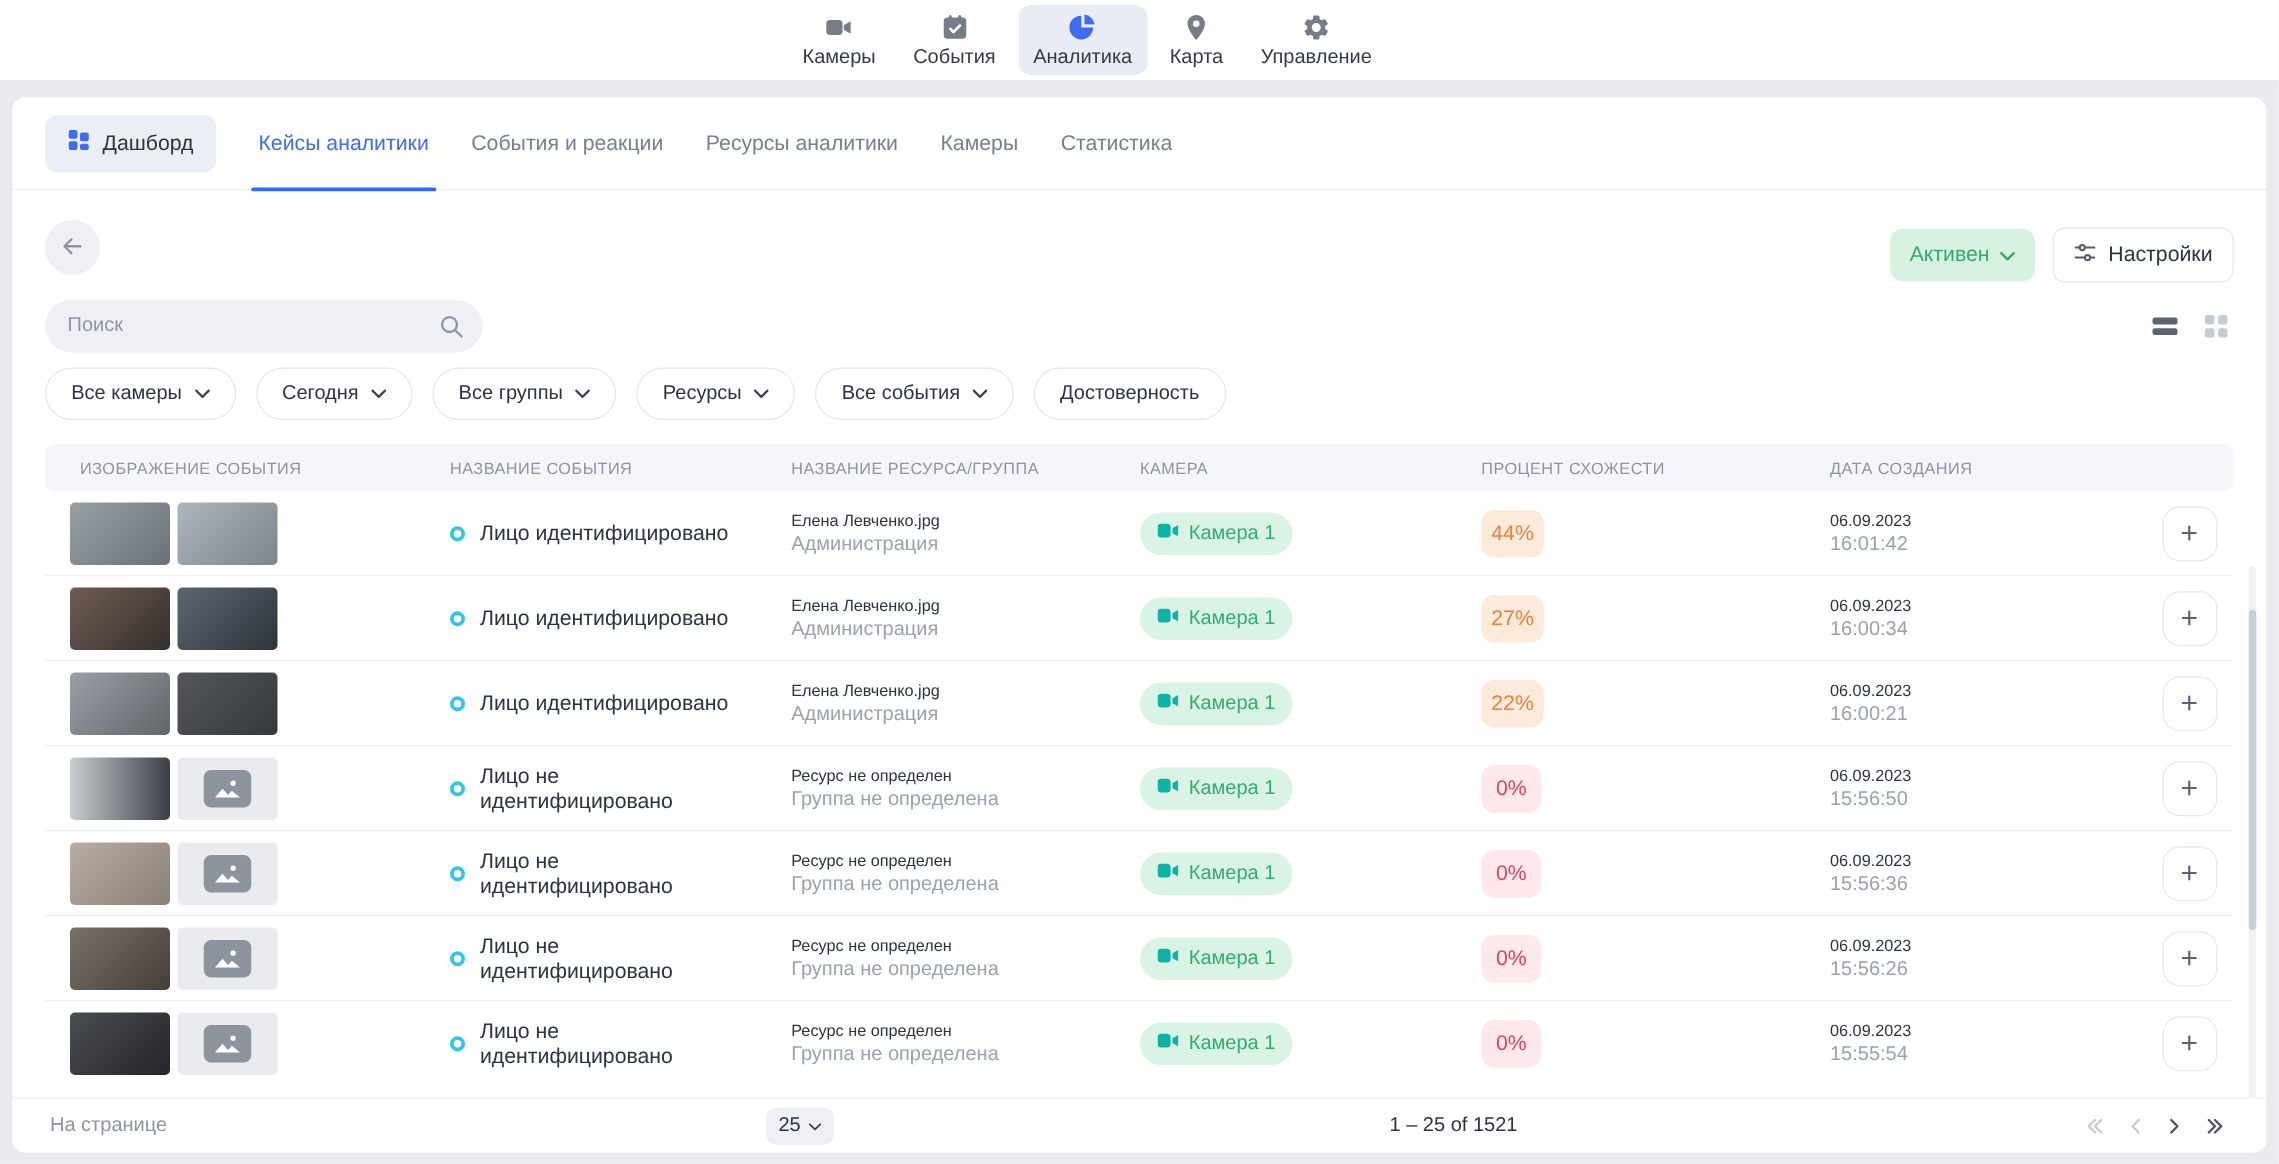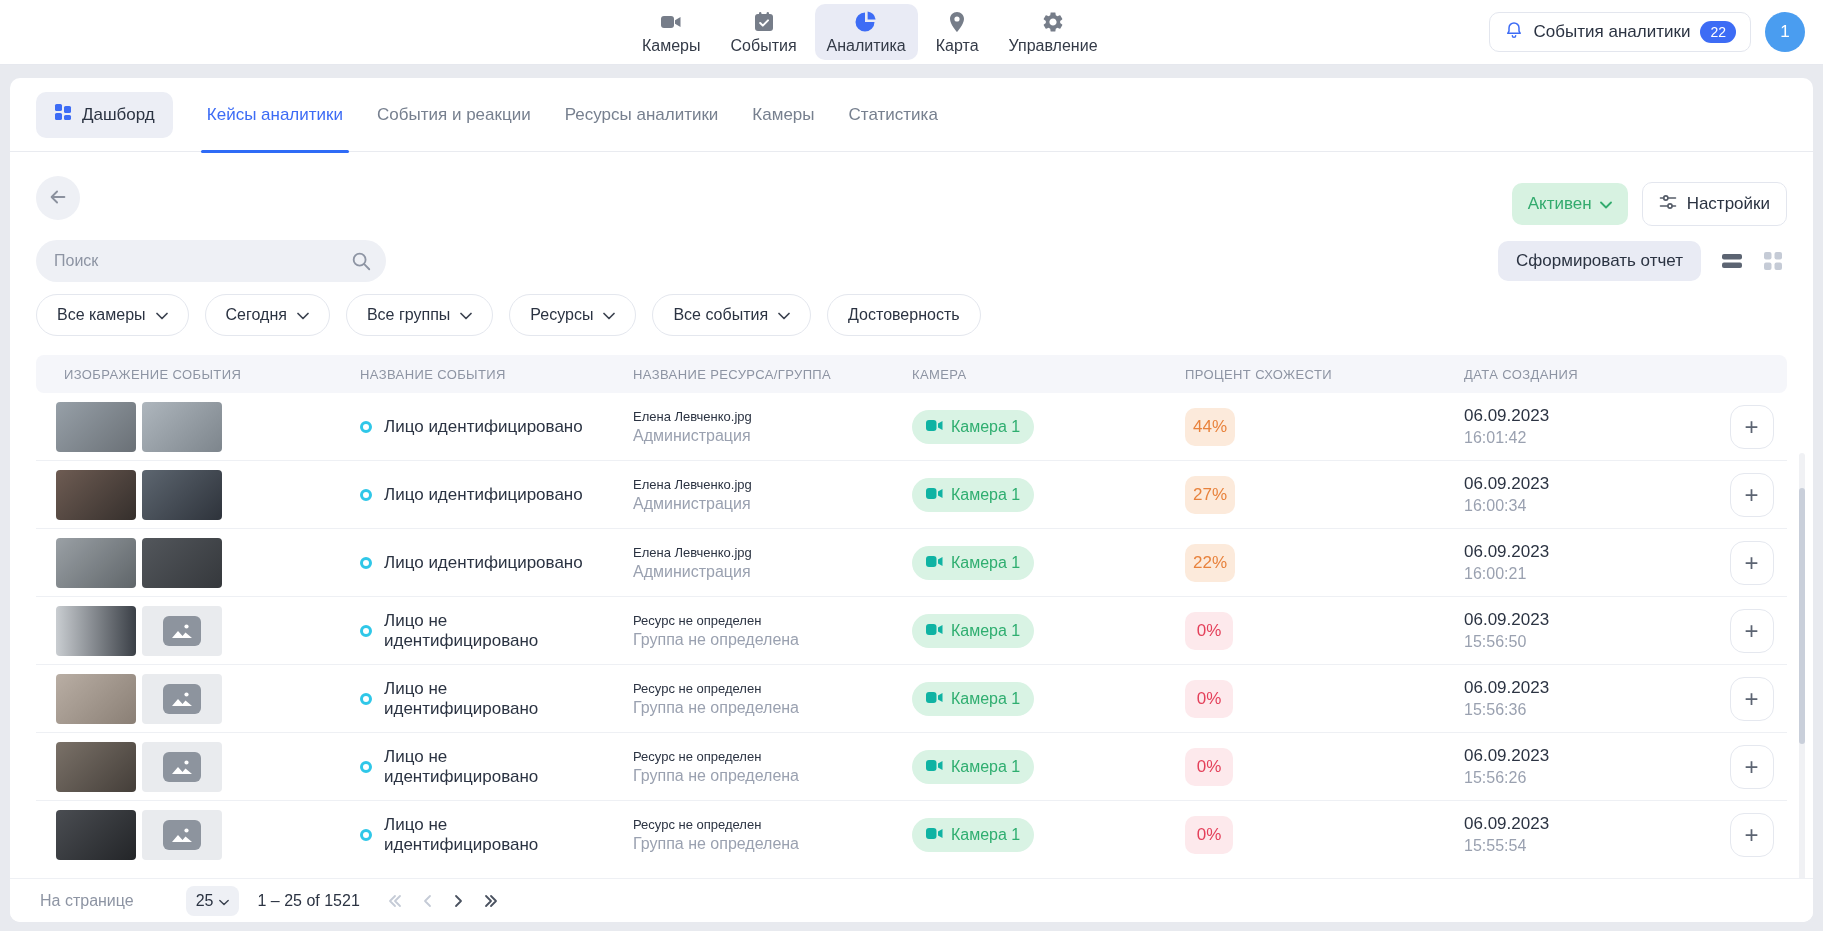--- a/index.html
+++ b/index.html
@@ -89,34 +89,34 @@
   .c-res { flex-direction:column; align-items:flex-start; justify-content:center; gap:3px; }
   .res-name { font-size:13px; color:#2b3342; }
   .res-group { font-size:16px; color:#9aa1b0; }
   .cam-badge { display:flex; align-items:center; gap:8px; height:34px; padding:0 14px;
                background:#d9f3e4; border-radius:17px; font-size:16px; color:#2fae70; cursor:pointer; }
   .pct-badge { min-width:48px; height:38px; border-radius:10px; display:flex; align-items:center;
                justify-content:center; font-size:17px; padding:0 8px; }
   .pct-badge.orange { background:#fceadb; color:#e8823c; }
   .pct-badge.red { background:#fde9ec; color:#e4405a; }
   .c-date { flex-direction:column; align-items:flex-start; justify-content:center; gap:3px; }
-  .date { font-size:17px; color:#2b3342; }
+  .date { font-size:13px; color:#2b3342; }
   .time { font-size:16px; color:#9aa1b0; }
   .c-plus { justify-content:center; padding-left:0; }
   .plus-btn { width:44px; height:44px; border:1px solid #e5e8ef; background:#fff; border-radius:14px;
               color:#5c6472; font-size:24px; font-weight:300; cursor:pointer; line-height:1;
               display:flex; align-items:center; justify-content:center; font-family:inherit; }
 
   
   .scrollbar { position:absolute; right:8px; top:375px; height:442px; width:6px; background:#f0f1f4; border-radius:3px; }
   .scroll-thumb { position:absolute; top:35px; height:256px; width:6px; background:#c9cfda; border-radius:3px; cursor:grab; }
 
   
   .pager { position:absolute; left:0; right:0; bottom:0; height:44px; background:#fff; border-top:1px solid #eef0f4;
-           display:flex; align-items:center; justify-content:flex-start; gap:4px; padding:0 30px; }
+           display:flex; align-items:center; justify-content:space-between; gap:4px; padding:0 30px; }
   .pp-label { font-size:16px; color:#8d94a3; }
   .pp-select { display:flex; align-items:center; gap:6px; height:30px; padding:0 10px; background:#eef0f5;
                border-radius:8px; font-size:16px; color:#2b3342; cursor:pointer;margin-left:48px; }
   .pp-range { font-size:16px; color:#2b3342; margin:0 20px 0 14px; }
   .pg-btns { display:flex; align-items:center; gap:14px; }
   .pg-btn { background:none; border:none; cursor:pointer; display:flex; padding:2px; }
 </style>
 </head>
 <body>
 
@@ -161,33 +161,20 @@
     </div>
     <div class="nav-item">
       <span>
         <svg width="24" height="24" viewBox="0 0 24 24">
             <path fill="#767d89" d="M19.14 12.94c.04-.3.06-.61.06-.94s-.02-.64-.07-.94l2.03-1.58c.18-.14.23-.41.12-.61l-1.92-3.32c-.12-.22-.37-.29-.59-.22l-2.39.96c-.5-.38-1.03-.7-1.62-.94l-.36-2.54c-.04-.24-.24-.41-.48-.41h-3.84c-.24 0-.43.17-.47.41l-.36 2.54c-.59.24-1.13.57-1.62.94l-2.39-.96c-.22-.08-.47 0-.59.22L2.74 8.87c-.12.21-.08.47.12.61l2.03 1.58c-.05.3-.09.63-.09.94s.02.64.07.94l-2.03 1.58c-.18.14-.23.41-.12.61l1.92 3.32c.12.22.37.29.59.22l2.39-.96c.5.38 1.03.7 1.62.94l.36 2.54c.05.24.24.41.48.41h3.84c.24 0 .44-.17.47-.41l.36-2.54c.59-.24 1.13-.56 1.62-.94l2.39.96c.22.08.47 0 .59-.22l1.92-3.32c.12-.22.07-.47-.12-.61l-2.01-1.58zM12 15.6c-1.98 0-3.6-1.62-3.6-3.6s1.62-3.6 3.6-3.6 3.6 1.62 3.6 3.6-1.62 3.6-3.6 3.6z"></path>
           </svg>
       </span>
       <span class="nav-label">Управление</span>
     </div>
   </nav>
-  <div class="topbar-right">
-    <button class="events-btn">
-      <span>
-        <svg width="20" height="20" viewBox="0 0 24 24" fill="none" stroke="#3d6cf5" stroke-width="1.8" stroke-linecap="round" stroke-linejoin="round">
-            <path d="M12 3.5a6 6 0 0 0-6 6v3.8L4.5 16h15L18 13.3V9.5a6 6 0 0 0-6-6z"></path>
-            <path d="M10 18.8a2 2 0 0 0 4 0"></path>
-          </svg>
-      </span>
-      <span>События аналитики</span>
-      <span class="events-badge">22</span>
-    </button>
-    <div class="avatar">1</div>
-  </div>
 </header>
 
 <div class="page">
 <div class="card">
 
   <div class="tabs-row">
     <div class="dash-pill">
       <span>
         <svg width="18" height="18" viewBox="0 0 18 18">
               <rect x="1" y="1" width="7" height="7" rx="1.6" fill="#3d6cf5"></rect>
@@ -241,21 +228,20 @@
     <div class="search-wrap">
       <input class="search-input" type="text" placeholder="Поиск" style="">
       <span class="search-icon">
         <svg width="22" height="22" viewBox="0 0 24 24" fill="none" stroke="#8d94a3" stroke-width="2" stroke-linecap="round">
               <circle cx="10.5" cy="10.5" r="6.5"></circle>
               <path d="M15.5 15.5L21 21"></path>
             </svg>
       </span>
     </div>
     <div class="toolbar-right">
-      <button class="report-btn">Сформировать отчет</button>
       <div class="view-toggle">
         <button class="view-btn">
           <svg width="22" height="18" viewBox="0 0 22 18">
                 <rect x="1" y="2" width="20" height="5.5" rx="2" fill="#5c6472"></rect>
                 <rect x="1" y="10.5" width="20" height="5.5" rx="2" fill="#5c6472"></rect>
               </svg>
         </button>
         <button class="view-btn">
           <svg width="20" height="20" viewBox="0 0 20 20">
                 <rect x="1" y="1" width="7.5" height="7.5" rx="2" fill="#c5cbd6"></rect>

